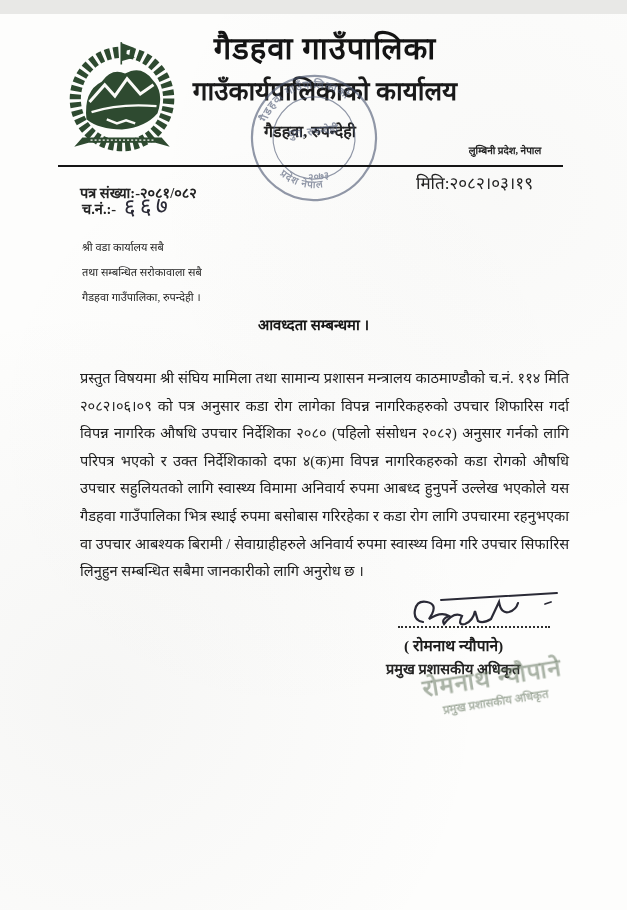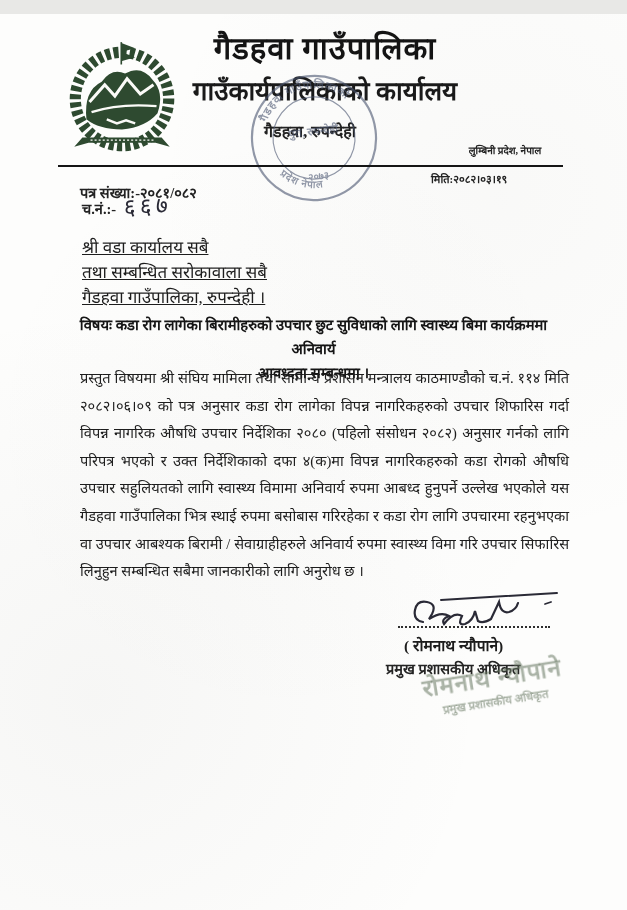--- a/index.html
+++ b/index.html
@@ -33,34 +33,34 @@
   }
   .province-line{
     left:420px;top:129px;width:170px;
     text-align:center;font-size:10px;font-weight:bold;color:#222;
   }
   .hrule{
     left:58px;top:151px;width:505px;height:0;
     border-top:2.5px solid #151515;
   }
   .letter-no{left:80px;top:168px;font-size:14.5px;font-weight:bold;color:#222;}
-  .date-line{left:431px;top:157px;font-size:11px;font-weight:bold;color:#222;}
+  .date-line{left:416px;top:157px;font-size:17px;font-weight:normal;color:#222;}
   .chalani{left:82px;top:175px;font-size:14.5px;font-weight:bold;color:#222;}
   .chalani .hand{
     display:inline-block;
     font-size:23px;font-weight:normal;color:#2a2a36;
     transform:rotate(-3deg) skewX(-6deg);
     letter-spacing:4px;margin-left:8px;
   }
   .header-stamp{
     left:248px;top:58px;width:132px;height:132px;
     opacity:0.6;transform:rotate(-7deg);
     pointer-events:none;
   }
-  .recipient{left:82px;top:221px;font-size:17px;line-height:25px;color:#1d1d1d;text-decoration:underline;}
+  .recipient{left:82px;top:221px;font-size:11px;line-height:25px;color:#1d1d1d;}
   .subject{
     left:60px;top:299px;width:507px;
     text-align:center;font-size:14.8px;font-weight:bold;color:#151515;line-height:24px;
   }
   .body-par{
     left:80px;top:351px;width:489px;
     font-size:14.6px;line-height:27.6px;color:#1d1d1d;
     text-align:justify;
   }
   .note-par{
@@ -138,21 +138,20 @@
     <span>च.नं.:-</span><span class="hand">६६७</span>
   </div>
 
   <div class="abs recipient">
     <div>श्री वडा कार्यालय सबै</div>
     <div>तथा सम्बन्धित सरोकावाला सबै</div>
     <div>गैडहवा गाउँपालिका, रुपन्देही ।</div>
   </div>
 
   <div class="abs subject">
-    <div>विषयः कडा रोग लागेका बिरामीहरुको उपचार छुट सुविधाको लागि स्वास्थ्य बिमा कार्यक्रममा अनिवार्य</div>
     <div>आवध्दता सम्बन्धमा ।</div>
   </div>
 
   <div class="abs body-par">प्रस्तुत विषयमा श्री संघिय मामिला तथा सामान्य प्रशासन मन्त्रालय काठमाण्डौको च.नं. ११४ मिति २०८२।०६।०९ को पत्र अनुसार कडा रोग लागेका विपन्न नागरिकहरुको उपचार शिफारिस गर्दा विपन्न नागरिक औषधि उपचार निर्देशिका २०८० (पहिलो संसोधन २०८२) अनुसार गर्नको लागि परिपत्र भएको र उक्त निर्देशिकाको दफा ४(क)मा विपन्न नागरिकहरुको कडा रोगको औषधि उपचार सहुलियतको लागि स्वास्थ्य विमामा अनिवार्य रुपमा आबध्द हुनुपर्ने उल्लेख भएकोले यस गैडहवा गाउँपालिका भित्र स्थाई रुपमा बसोबास गरिरहेका र कडा रोग लागि उपचारमा रहनुभएका वा उपचार आबश्यक बिरामी / सेवाग्राहीहरुले अनिवार्य रुपमा स्वास्थ्य विमा गरि उपचार सिफारिस लिनुहुन सम्बन्धित सबैमा जानकारीको लागि अनुरोध छ ।</div>
 
 
   <svg class="abs sig-squiggle" viewBox="0 0 165 46" aria-hidden="true">
     <path d="M18 34 q-10 -2 -8 -12 q2 -10 12 -8 q10 2 5 12 l-3 5 q12 -8 20 -3 q-8 3 -5 8 q10 -13 18 -8 q-5 10 3 8 q8 -3 10 -13 l3 10 q5 3 13 -2 l8 -17 q2 12 10 10 q7 -2 9 -9" fill="none" stroke="#2a2a36" stroke-width="2.2" stroke-linecap="round"></path>
     <path d="M36 12 L152 5" fill="none" stroke="#2a2a36" stroke-width="2" stroke-linecap="round"></path>
     <path d="M140 16 l6 -2" fill="none" stroke="#2a2a36" stroke-width="1.8" stroke-linecap="round"></path>

